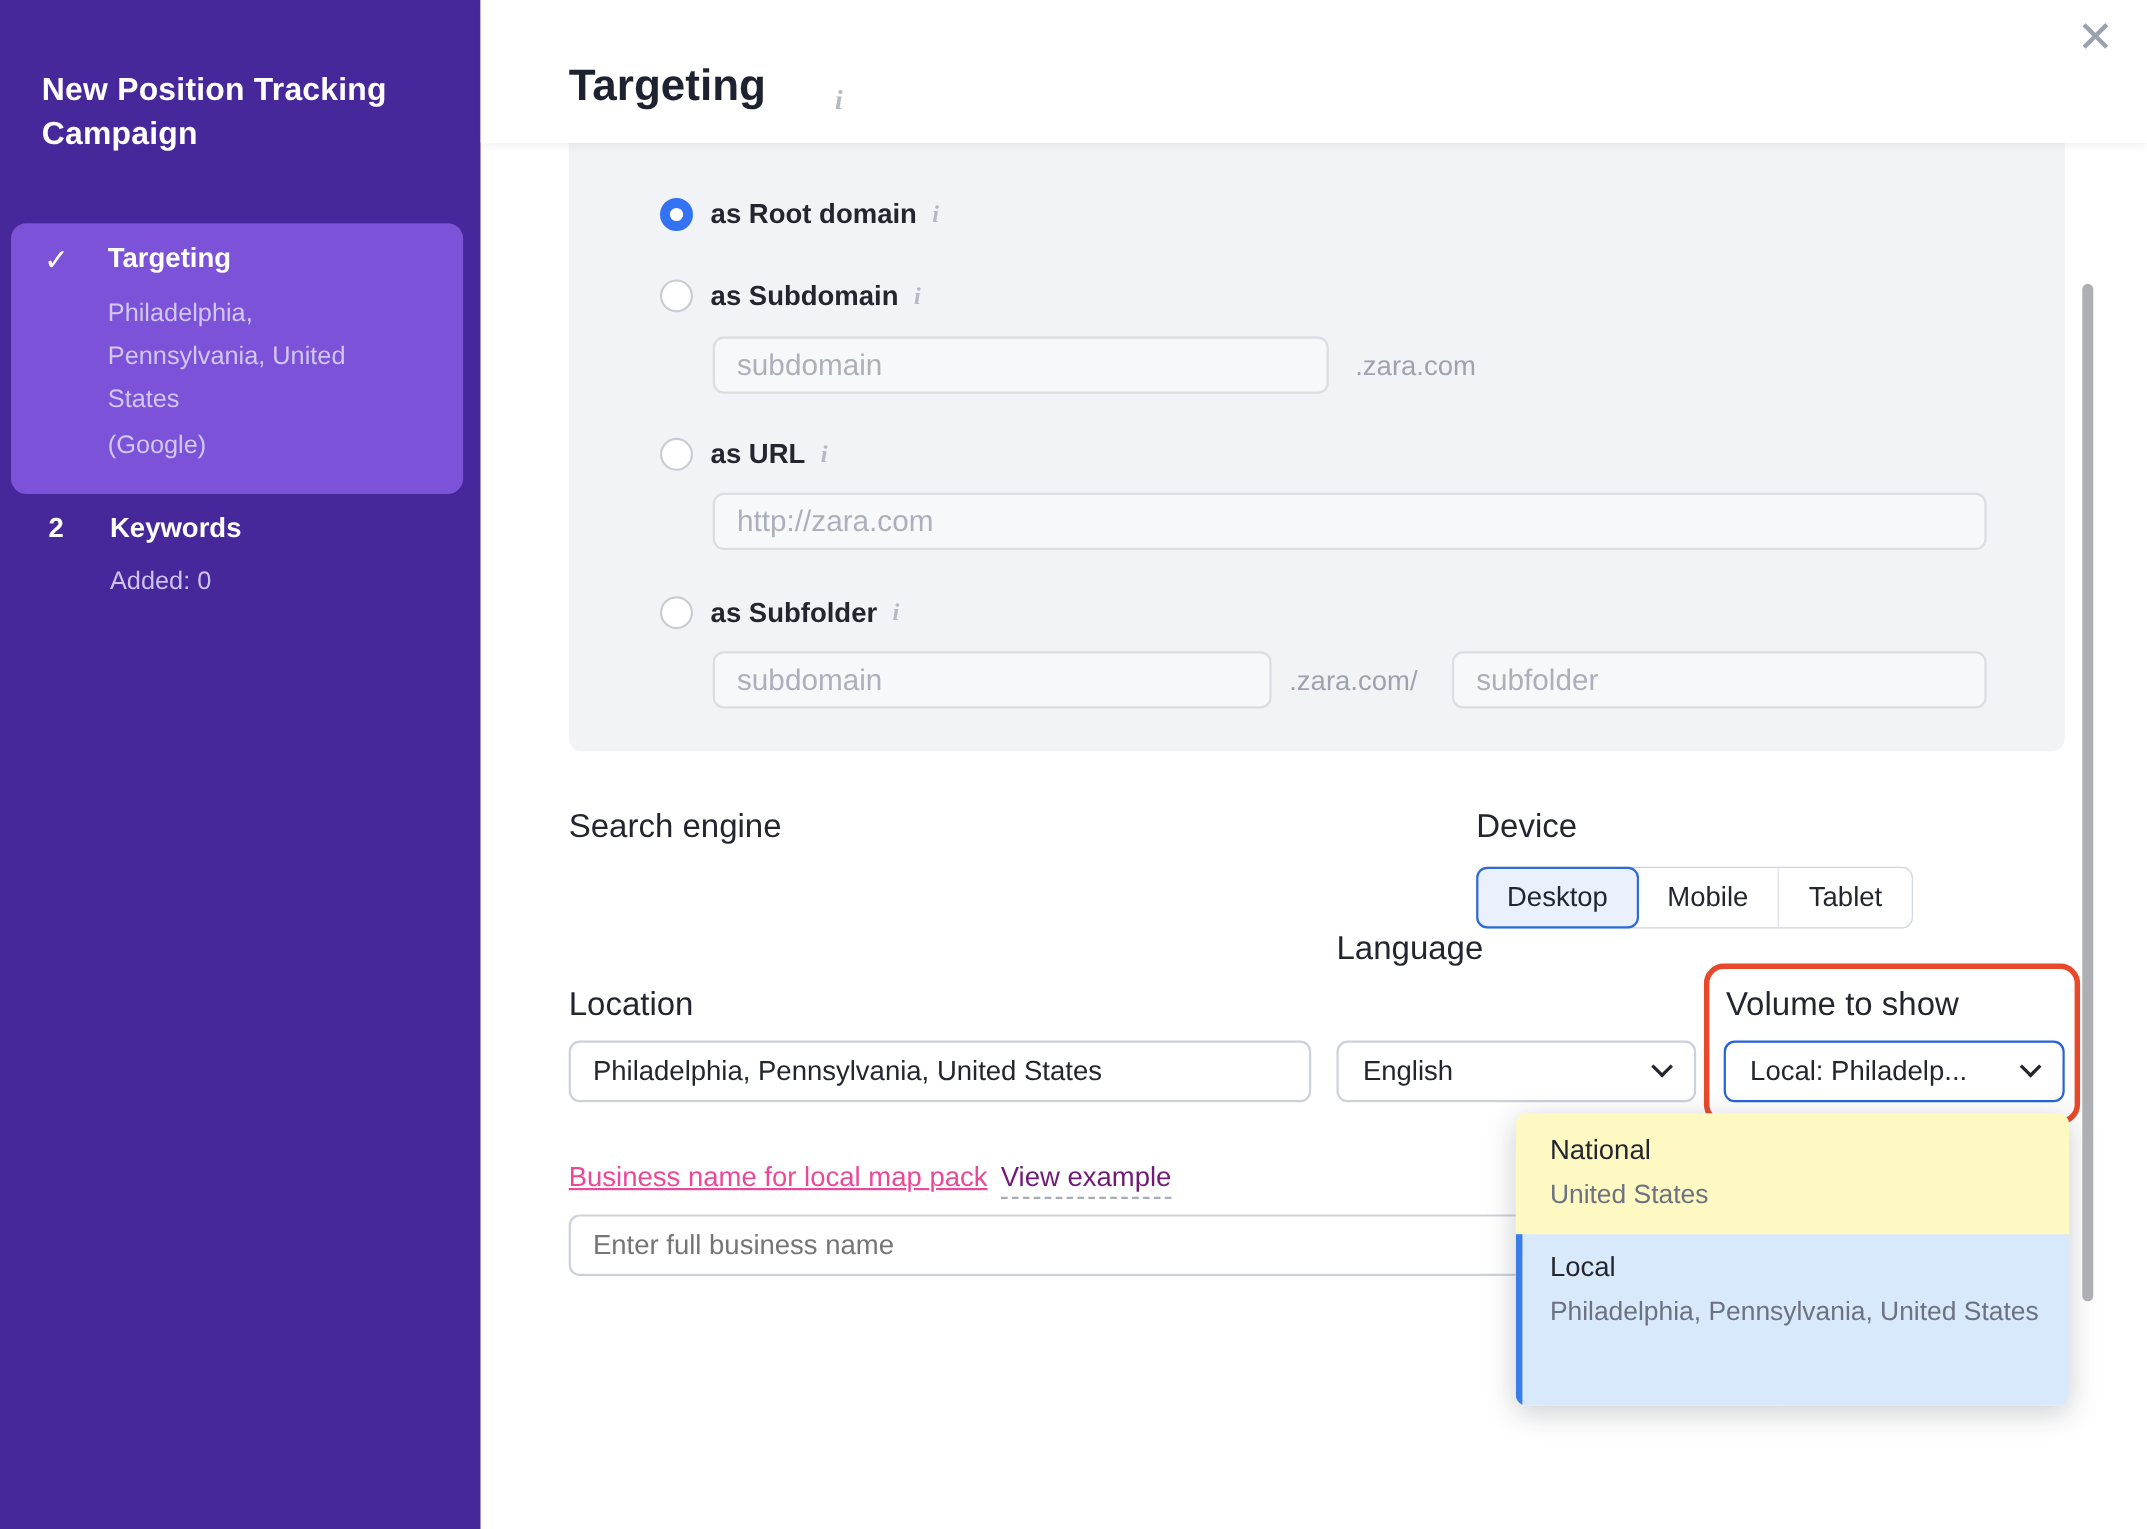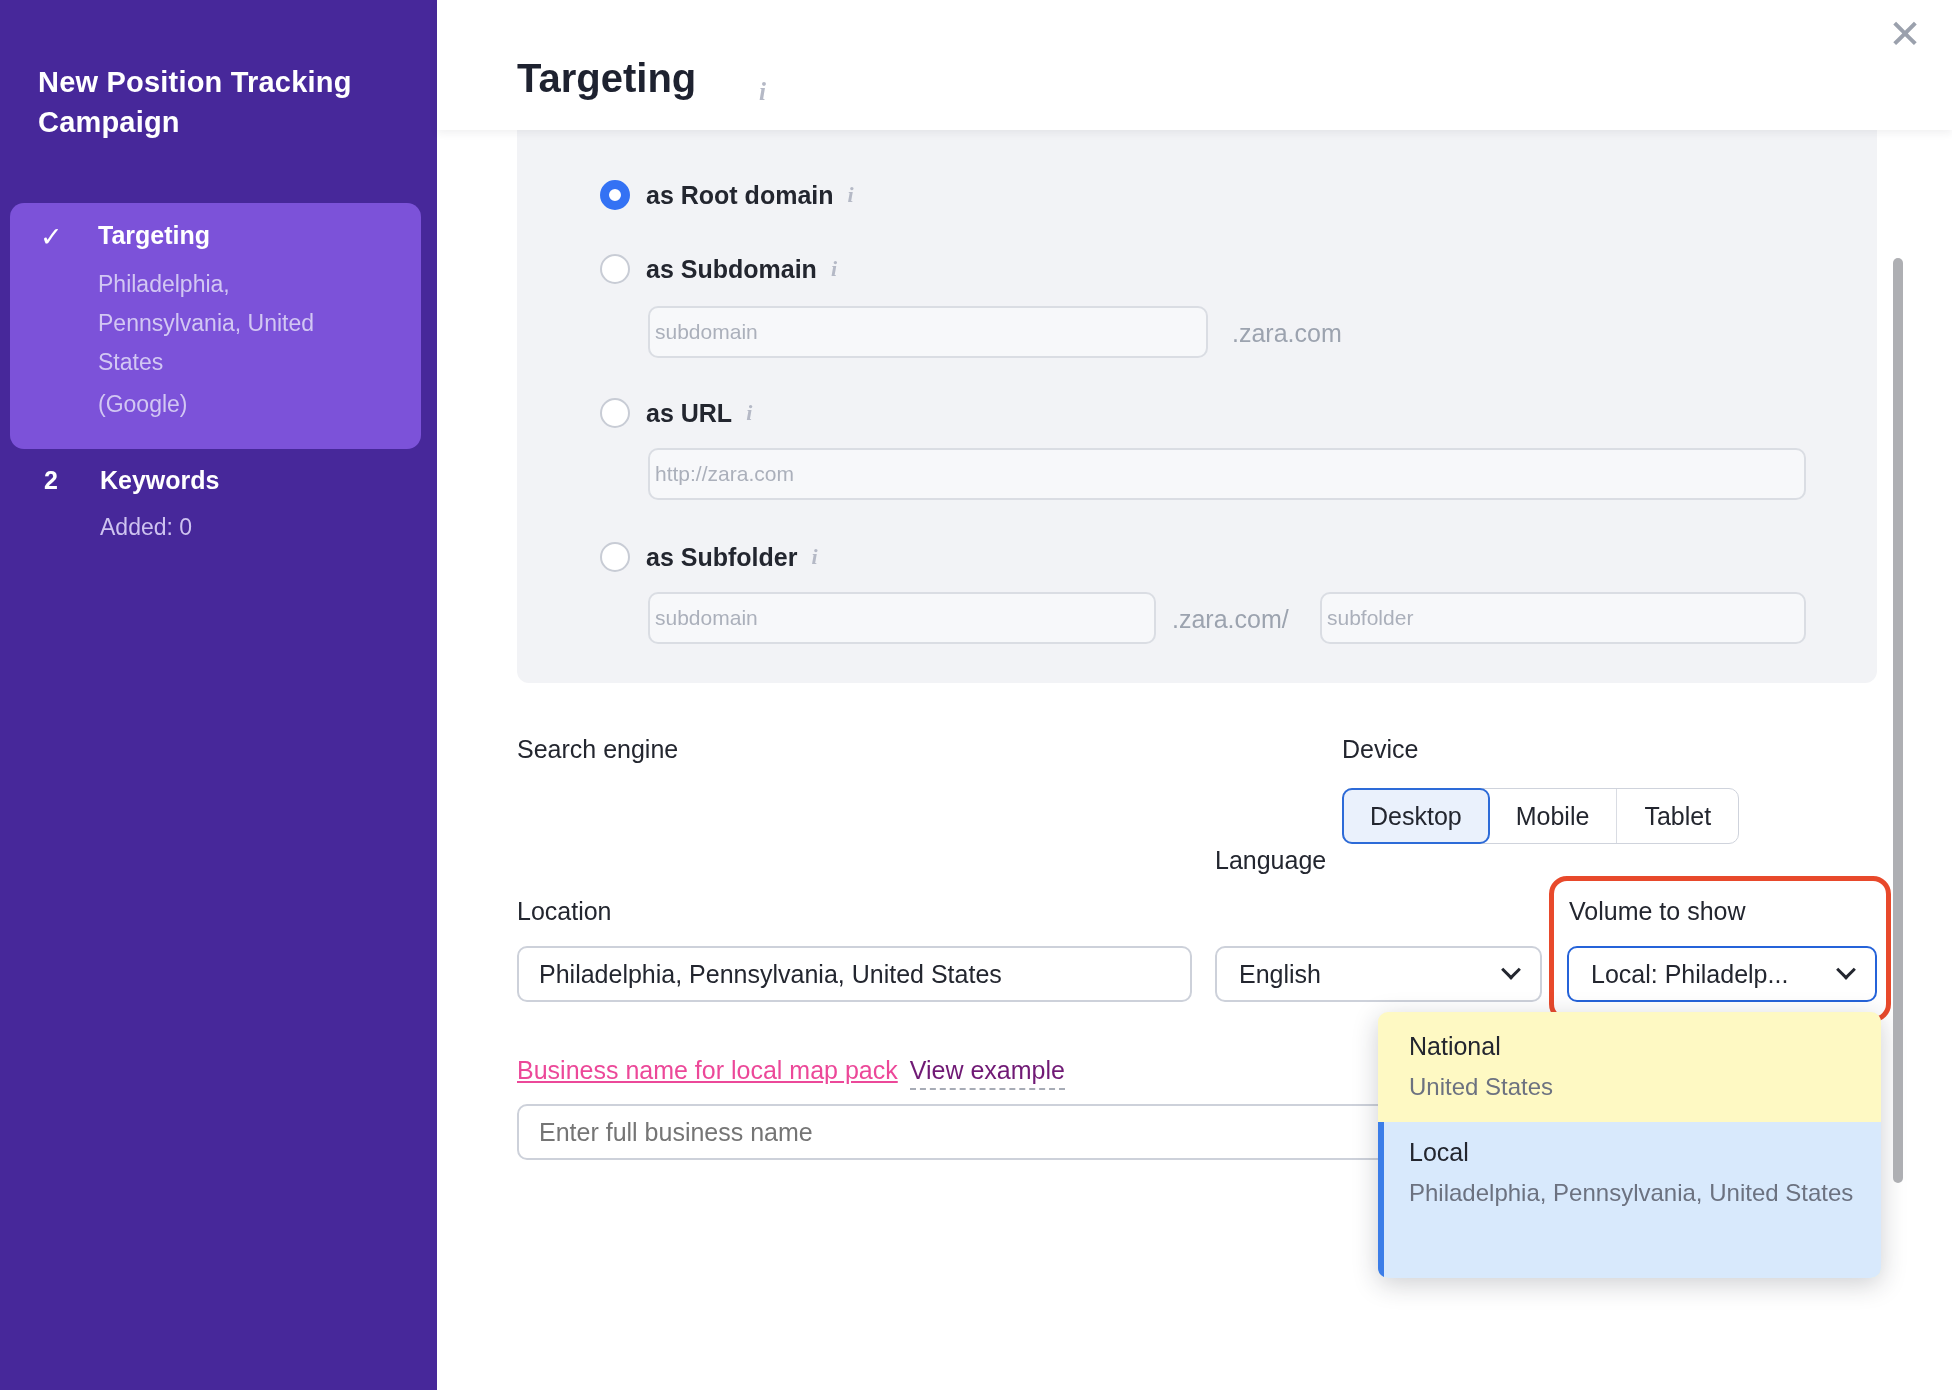--- a/index.html
+++ b/index.html
@@ -38,32 +38,32 @@
   .domain-panel { position:absolute; left:80px; top:130px; width:1360px; height:553px;
     background:#F2F3F6; border-radius:0 0 12px 12px; z-index:1; }
   .radio-row { position:absolute; left:83px; height:34px; display:flex; align-items:center; }
   .radio-row .rlabel { margin-left:16px; font-size:25px; font-weight:600; color:#23262F; }
   .radio-row .rinfo { margin-left:14px; font-size:22px; }
   .radio { width:30px; height:30px; border-radius:50%; background:#fff; flex:none; }
   .radio.on  { border:9px solid #3472F4; }
   .radio.off { border:2px solid #C8CCD5; }
   .row-root { top:48px; } .row-sub { top:122px; } .row-url { top:266px; } .row-folder { top:410px; }
   .ghost-input { position:absolute; height:52px; background:#F7F8FA; border:2px solid #DADDE3;
-    border-radius:10px; font-size:21px; color:#23262F; padding:0 5px; outline:none; }
+    border-radius:10px; font-size:27px; color:#23262F; padding:0 20px; outline:none; }
   .ghost-input::placeholder { color:#ABB0BB; }
   .inp-subdomain { left:131px; top:176px; width:560px; }
   .suffix { position:absolute; font-size:25px; color:#9CA3AF; }
   .sfx-1 { left:715px; top:189px; }
   .inp-url { left:131px; top:318px; width:1158px; }
   .inp-subdomain2 { left:131px; top:462px; width:508px; }
   .sfx-2 { left:655px; top:475px; }
   .inp-subfolder { left:803px; top:462px; width:486px; }
 
   
-  .field-label { position:absolute; font-size:25px; color:#23262F; }
+  .field-label { position:absolute; font-size:30px; color:#23262F; }
   .lbl-engine { left:80px; top:735px; }
   .lbl-device { left:905px; top:735px; }
   .seg-group { position:absolute; top:788px; height:56px; display:flex; align-items:stretch;
     background:#fff; border:1px solid #CFD3DC; border-radius:10px; }
   .seg-engine { left:80px; } .seg-device { left:905px; }
   .seg { border:none; background:transparent; font-size:25px; color:#23262F; padding:0 27px;
     border-right:1px solid #D9DCE3; cursor:pointer; font-family:inherit; white-space:nowrap; }
   .seg:last-child { border-right:none; }
   .seg.sel { background:#EAF1FC; border:2px solid #2D6BD8; border-radius:10px; margin:-1px;
     padding:0 26px; position:relative; z-index:1; }

